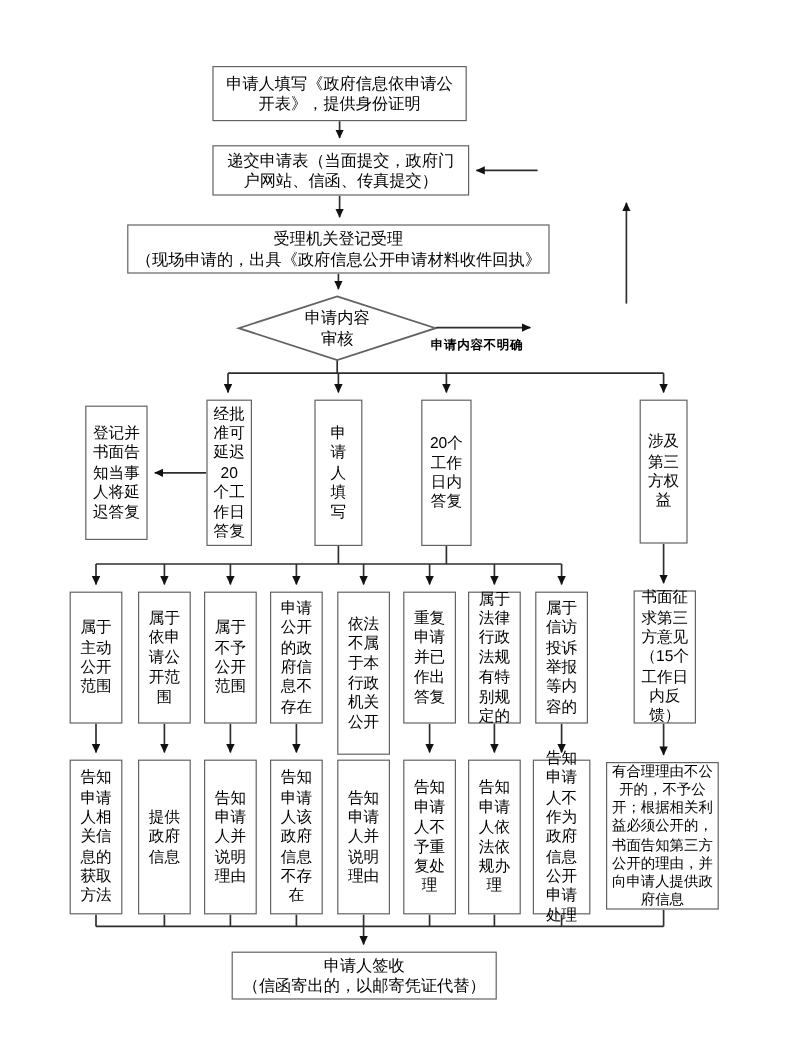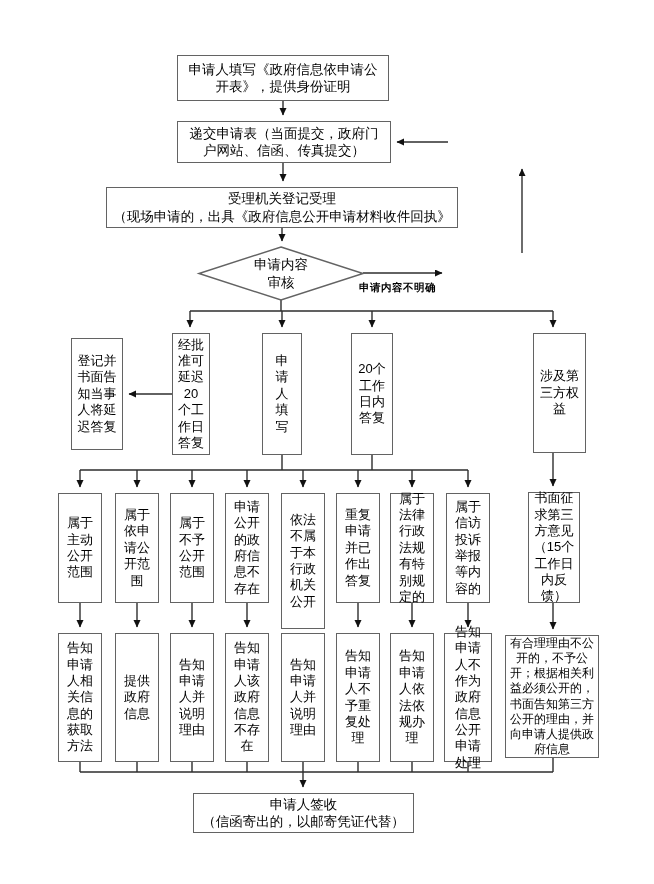--- a/index.html
+++ b/index.html
@@ -107,21 +107,21 @@
   <div class="edge-label" style="left:359px;top:281px;">申请内容不明确</div>
 
   <div class="node vbox c3" style="left:71px;top:338px;width:52px;height:112px;">登记并书面告知当事人将延迟答复</div>
 
   <div class="node vbox c2" style="left:172px;top:333px;width:38px;height:122px;">经批准可延迟20个工作日答复</div>
 
   <div class="node vbox c1" style="left:262px;top:333px;width:40px;height:122px;">申请人填写</div>
 
   <div class="node vbox c2" style="left:351px;top:333px;width:42px;height:122px;">20个工作日内答复</div>
 
-  <div class="node vbox c2" style="left:533px;top:333px;width:53px;height:120px;">涉及第三方权益</div>
+  <div class="node vbox c2" style="left:533px;top:333px;width:40px;height:120px;">涉及第三方权益</div>
 
   <div class="node vbox c2" style="left:115px;top:493px;width:44px;height:110px;">属于依申请公开范围</div>
   <div class="node vbox c2" style="left:58px;top:493px;width:44px;height:110px;">属于主动公开范围</div>
   <div class="node vbox c2" style="left:170px;top:493px;width:44px;height:110px;">属于不予公开范围</div>
   <div class="node vbox c2" style="left:225px;top:493px;width:44px;height:110px;">申请公开的政府信息不存在</div>
   <div class="node vbox c2" style="left:281px;top:493px;width:44px;height:136px;">依法不属于本行政机关公开</div>
   <div class="node vbox c2" style="left:336px;top:493px;width:44px;height:110px;">重复申请并已作出答复</div>
   <div class="node vbox c2" style="left:390px;top:493px;width:44px;height:110px;">属于法律行政法规有特别规定的</div>
   <div class="node vbox c2" style="left:446px;top:493px;width:44px;height:110px;">属于信访投诉举报等内容的</div>
 

